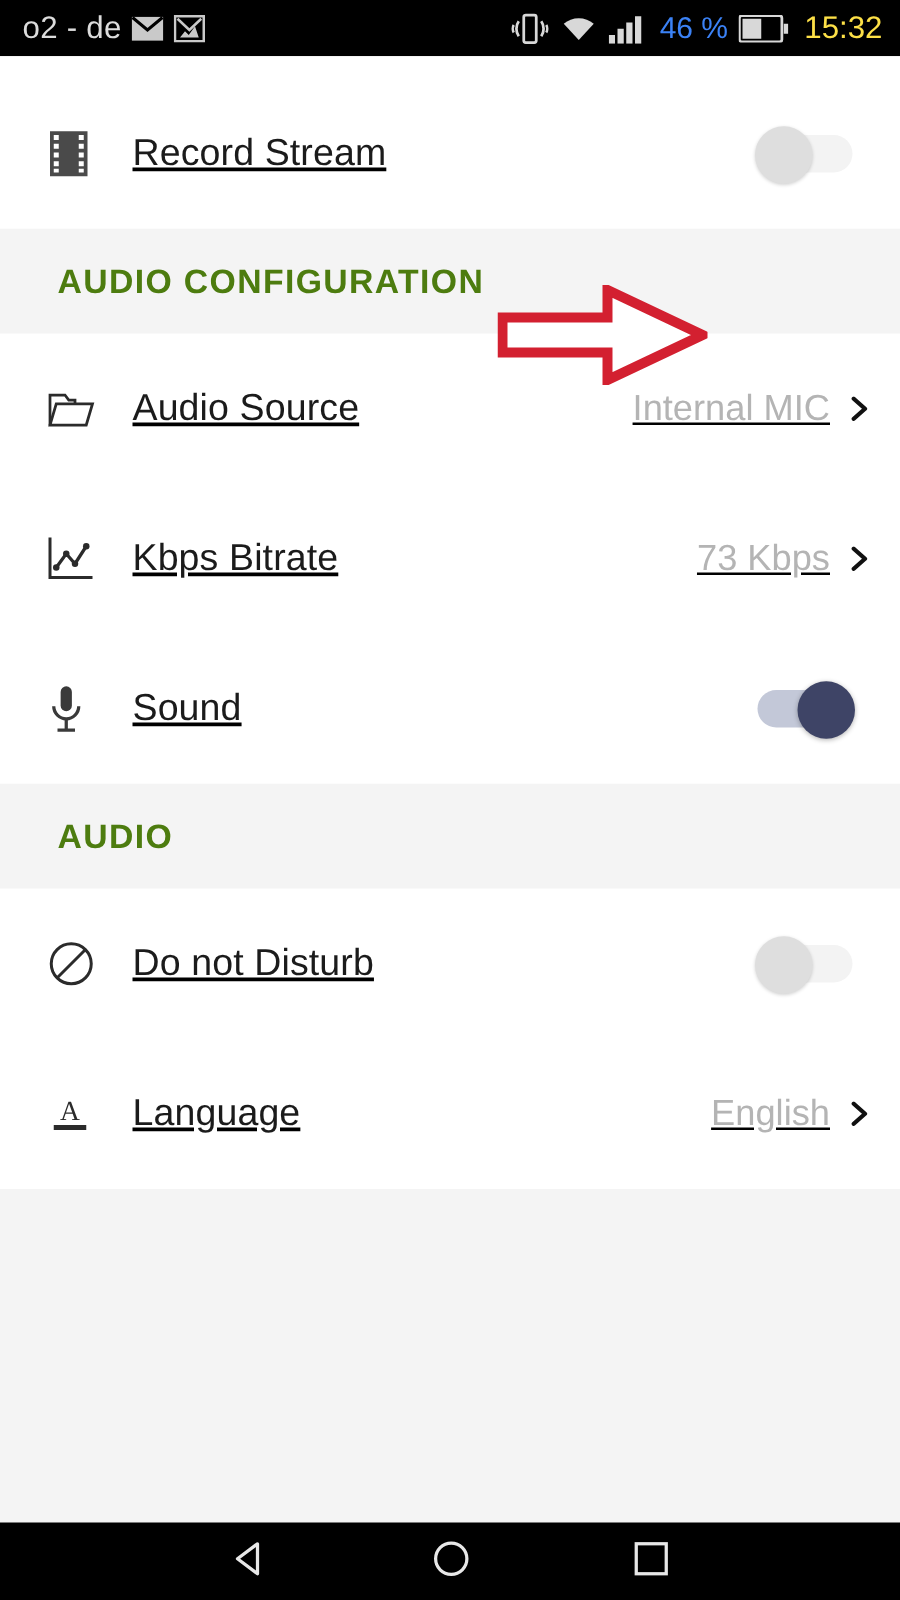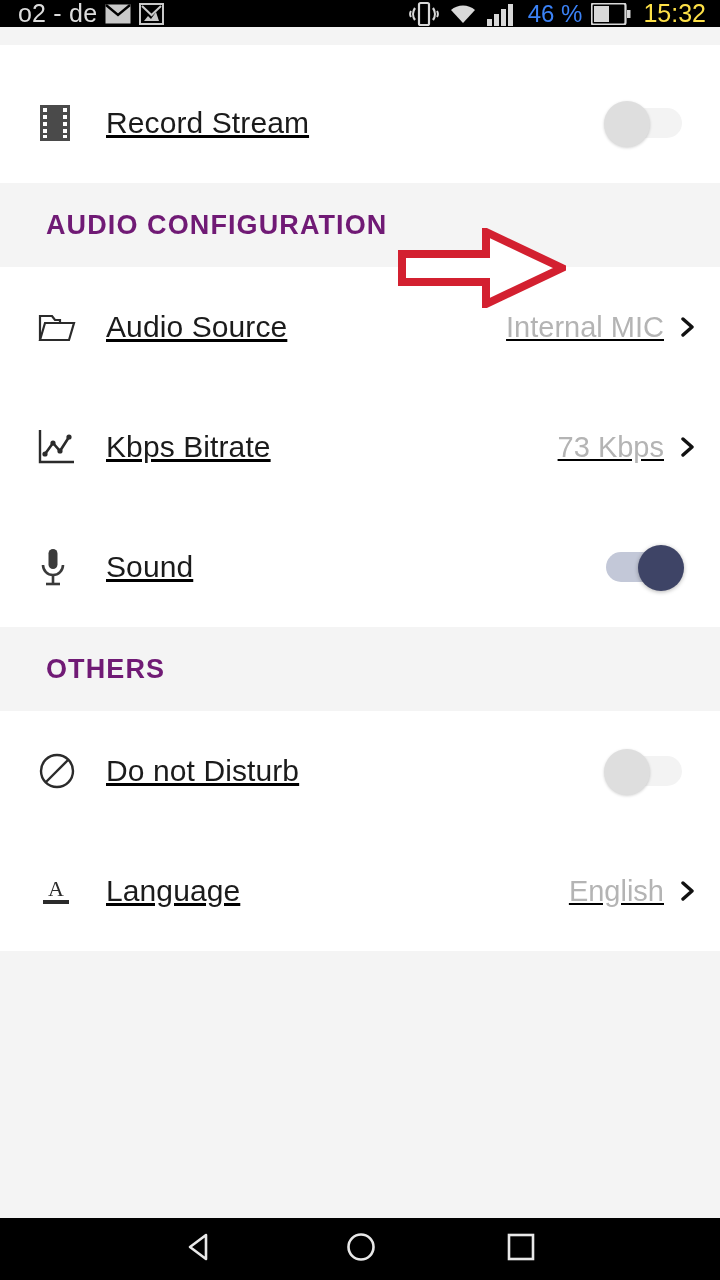--- a/index.html
+++ b/index.html
@@ -6,21 +6,21 @@
   html,body { width:720px; height:1280px; }
   body {
     font-family:"Liberation Sans", sans-serif;
     background:#f4f4f4;
     overflow:hidden;
     position:relative;
   }
 
   
   .statusbar{
-    height:27px; background:#000; color:#d8d8d8;
+    height:45px; background:#000; color:#d8d8d8;
     display:flex; align-items:center; justify-content:space-between;
     padding:0 14px 0 18px;
   }
   .sb-left{ display:flex; align-items:center; gap:8px; }
   .sb-carrier{ font-size:25px; letter-spacing:.2px; color:#dcdcdc; }
   .sb-right{ display:flex; align-items:center; gap:9px; }
   .sb-batt-text{ font-size:24px; color:#3b82f6; }
   .sb-clock{ font-size:25px; color:#fde047; margin-left:3px; }
 
   .ic{ display:block; }
@@ -63,21 +63,21 @@
   }
   .toggle.off .track{ left:14px; background:#f3f3f3; }
   .toggle.off .knob{ left:0; background:#dedede; box-shadow:0 1px 3px rgba(0,0,0,.18); }
   .toggle.on .track{ left:2px; background:#c3c8d8; }
   .toggle.on .knob{ left:34px; background:#3e4466; box-shadow:0 1px 4px rgba(0,0,0,.3); }
 
   
   .section{
     padding:28px 0 22px 46px;
     font-size:27px; font-weight:bold; letter-spacing:1.1px;
-    color:#701a75; background:#f4f4f4;
+    color:#4d7c0f; background:#f4f4f4;
   }
   .sec-wrap{ background:#f4f4f4; height:84px; display:flex; align-items:center; }
   .sec-wrap .section{ padding:0 0 0 46px; }
 
   
   .arrow-anno{
     position:absolute; left:398px; top:228px;
     width:168px; height:80px; pointer-events:none;
   }
 
@@ -218,21 +218,21 @@
       <span class="label">Sound</span>
       <span class="spacer"></span>
       <span class="toggle on">
         <span class="track"></span>
         <span class="knob"></span>
       </span>
     </div>
   </div>
 
   <div class="sec-wrap">
-    <div class="section">OTHERS</div>
+    <div class="section">AUDIO</div>
   </div>
 
   <div class="card">
 
     <div class="row">
       <span class="licon">
         <svg width="38" height="38" viewBox="0 0 38 38">
           <circle cx="19" cy="19" r="16" fill="none" stroke="#2b2b2b" stroke-width="2.4"></circle>
           <line x1="8" y1="30" x2="30" y2="8" stroke="#2b2b2b" stroke-width="2.4"></line>
         </svg>

